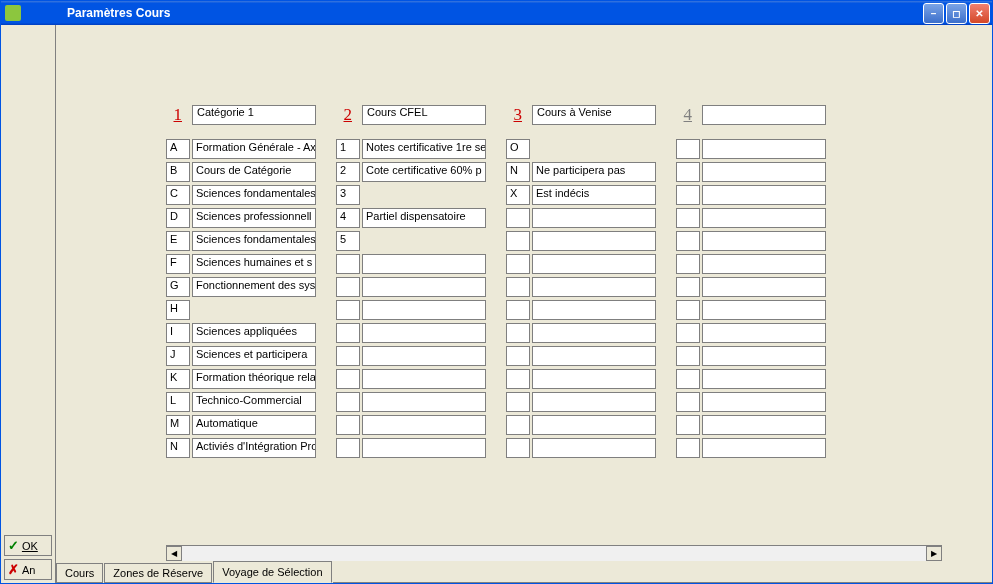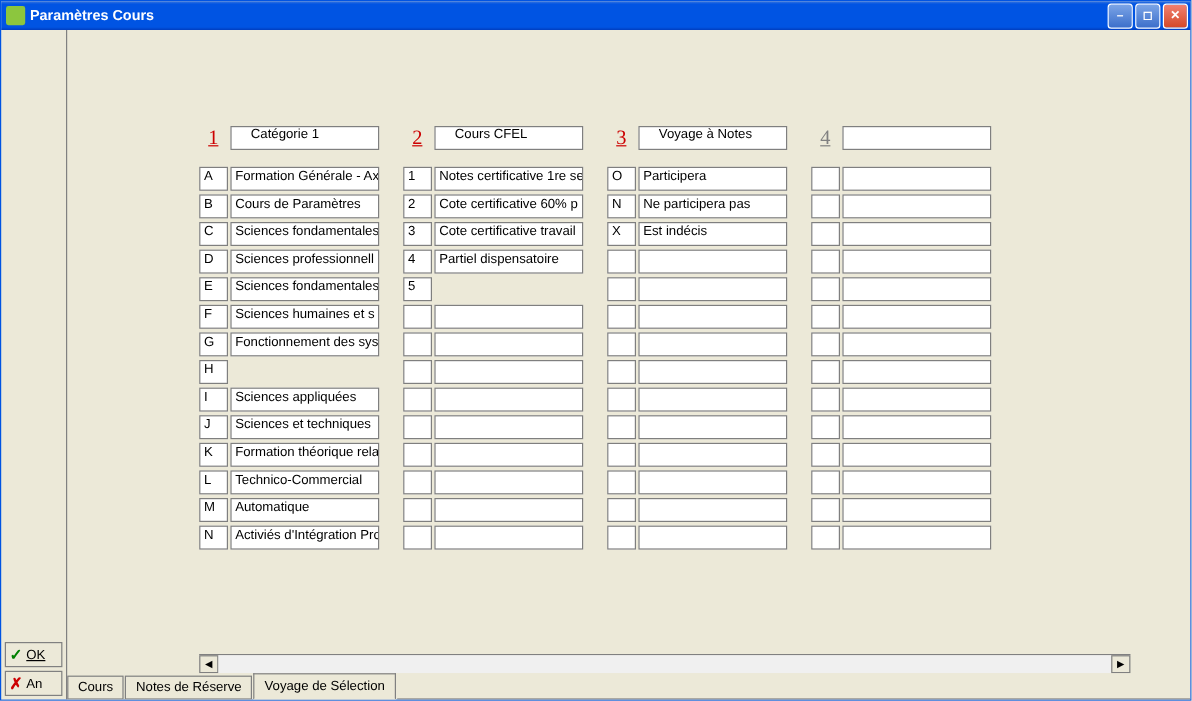--- a/index.html
+++ b/index.html
@@ -21,20 +21,21 @@
     }
     .titlebar {
       height: 24px;
       background: linear-gradient(to bottom, #3B77DD 0%, #0054E3 10%, #0054E3 90%, #003DBF 100%);
       display: flex;
       align-items: center;
       padding: 0 2px 0 4px;
       color: white;
       font-weight: bold;
       font-size: 12px;
+      gap: 42px;
     }
     .titlebar-icon {
       width: 16px;
       height: 16px;
       margin-right: 4px;
       background: #8CC63E;
       border-radius: 2px;
       position: relative;
     }
     .titlebar-text { flex: 1; }
@@ -129,21 +130,21 @@
       text-align: right;
       padding-right: 4px;
     }
     .col-num.active { color: #CC0000; }
     .col-num.inactive { color: #808080; }
     .col-title-input {
       width: 124px;
       height: 20px;
       border: 1px solid #7F7F7F;
       background: white;
-      padding: 0 16px;
+      padding: 0 4px;
       font-size: 11px;
       margin-left: 6px;
       overflow: hidden;
       white-space: nowrap;
     }
     .row {
       display: flex;
       flex-direction: row;
       height: 23px;
       align-items: center;
@@ -260,21 +261,21 @@
               <div class="col-header">
                 <div class="col-num active">1</div>
                 <div class="col-title-input">Catégorie 1</div>
               </div>
               <div class="row">
                 <div class="cell-key">A</div>
                 <div class="cell-val">Formation Générale - Axe</div>
               </div>
               <div class="row">
                 <div class="cell-key">B</div>
-                <div class="cell-val">Cours de Paramètres</div>
+                <div class="cell-val">Cours de Catégorie</div>
               </div>
               <div class="row">
                 <div class="cell-key">C</div>
                 <div class="cell-val">Sciences fondamentales</div>
               </div>
               <div class="row">
                 <div class="cell-key">D</div>
                 <div class="cell-val">Sciences professionnell</div>
               </div>
               <div class="row">
@@ -291,21 +292,21 @@
               </div>
               <div class="row">
                 <div class="cell-key">H</div>
               </div>
               <div class="row">
                 <div class="cell-key">I</div>
                 <div class="cell-val">Sciences appliquées</div>
               </div>
               <div class="row">
                 <div class="cell-key">J</div>
-                <div class="cell-val">Sciences et techniques</div>
+                <div class="cell-val">Sciences et participera</div>
               </div>
               <div class="row">
                 <div class="cell-key">K</div>
                 <div class="cell-val">Formation théorique rela</div>
               </div>
               <div class="row">
                 <div class="cell-key">L</div>
                 <div class="cell-val">Technico-Commercial</div>
               </div>
               <div class="row">
@@ -325,21 +326,20 @@
               <div class="row">
                 <div class="cell-key">1</div>
                 <div class="cell-val">Notes certificative 1re se</div>
               </div>
               <div class="row">
                 <div class="cell-key">2</div>
                 <div class="cell-val">Cote certificative 60% p</div>
               </div>
               <div class="row">
                 <div class="cell-key">3</div>
-                <div class="cell-val">Cote certificative travail</div>
               </div>
               <div class="row">
                 <div class="cell-key">4</div>
                 <div class="cell-val">Partiel dispensatoire</div>
               </div>
               <div class="row">
                 <div class="cell-key">5</div>
               </div>
               <div class="row">
                 <div class="cell-key"></div>
@@ -374,25 +374,24 @@
                 <div class="cell-val"></div>
               </div>
               <div class="row">
                 <div class="cell-key"></div>
                 <div class="cell-val"></div>
               </div>
             </div>
             <div class="col-group">
               <div class="col-header">
                 <div class="col-num active">3</div>
-                <div class="col-title-input">Voyage à Notes</div>
+                <div class="col-title-input">Cours à Venise</div>
               </div>
               <div class="row">
                 <div class="cell-key">O</div>
-                <div class="cell-val">Participera</div>
               </div>
               <div class="row">
                 <div class="cell-key">N</div>
                 <div class="cell-val">Ne participera pas</div>
               </div>
               <div class="row">
                 <div class="cell-key">X</div>
                 <div class="cell-val">Est indécis</div>
               </div>
               <div class="row">
@@ -504,20 +503,20 @@
             </div>
           </div>
         <div class="hscroll">
           <div class="hscroll-btn">◀</div>
           <div class="hscroll-track"></div>
           <div class="hscroll-btn">▶</div>
         </div>
       </div>
       <div class="tabs-bar" id="tabs-bar">
           <div class="tab">Cours</div>
-          <div class="tab">Notes de Réserve</div>
+          <div class="tab">Zones de Réserve</div>
           <div class="tab active">Voyage de Sélection</div>
           <div class="tabs-line"></div>
         </div>
     </div>
 
   </div>
 </div>
 
 </body></html>

